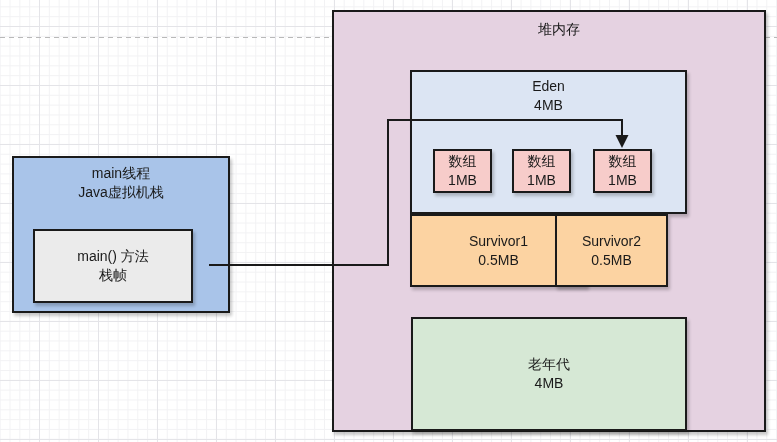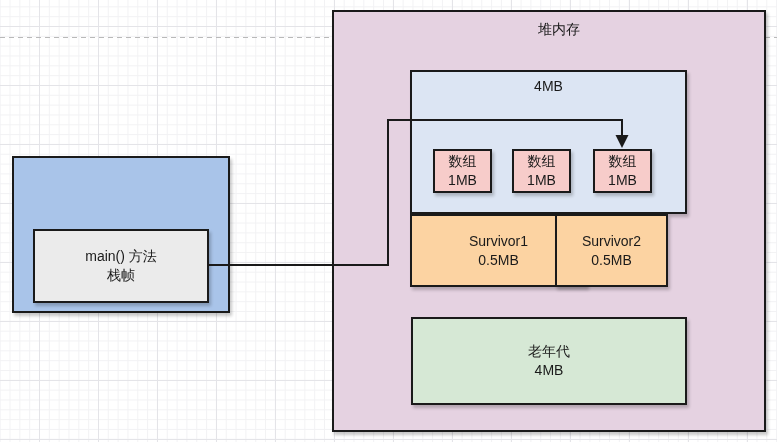--- a/index.html
+++ b/index.html
@@ -28,54 +28,59 @@
   }
   .box{
     position:absolute; box-sizing:border-box;
     border:2px solid var(--stroke);
     box-shadow:2px 3px 3px rgba(0,0,0,0.22);
     font-size:14px; line-height:19px; text-align:center;
   }
   .centered{display:flex; flex-direction:column; justify-content:center; align-items:center;}
   .main-thread{left:12px; top:156px; width:218px; height:157px; background:var(--main-thread-fill); z-index:1;}
   .main-thread-title{padding-top:6px;}
-  .stack-frame{left:19px; top:71px; width:176px; height:74px; background:var(--stack-frame-fill);}
+  .stack-frame{left:19px; top:71px; width:160px; height:74px; background:var(--stack-frame-fill);}
   .heap{left:332px; top:10px; width:434px; height:422px; background:var(--heap-fill); z-index:1;}
   .heap-title{padding-top:8px;padding-left:20px;}
   .eden{left:76px; top:58px; width:277px; height:144px; background:var(--eden-fill);}
   .eden-label{padding-top:5px;}
   .array{top:77px; width:59px; height:44px; background:var(--array-fill);}
   .array-1{left:21px;} .array-2{left:100px;} .array-3{left:181px;}
   .survivor{top:202px; height:73px; background:var(--survivor-fill);}
   .survivor-1{left:76px; width:177px;}
   .survivor-2{left:221px; width:113px;}
-  .old-gen{left:77px; top:305px; width:276px; height:88px; background:var(--old-gen-fill);}
+  .old-gen{left:77px; top:305px; width:276px; height:114px; background:var(--old-gen-fill);}
   .connector{position:absolute; left:0; top:0; width:777px; height:442px; z-index:3; pointer-events:none;}
   .connector polyline{fill:none; stroke:var(--stroke); stroke-width:2px;}
   .connector polygon{fill:var(--stroke); stroke:none;}
 </style>
 </head>
 <body>
 
 <div class="canvas">
 
   <div class="page-divider"></div>
 
   <div class="box main-thread">
+    <div class="main-thread-title">
+      <div>main线程</div>
+      <div>Java虚拟机栈</div>
+    </div>
     <div class="box stack-frame centered">
       <div>main() 方法</div>
       <div>栈帧</div>
     </div>
   </div>
 
   <div class="box heap">
     <div class="heap-title">堆内存</div>
 
     <div class="box eden">
       <div class="eden-label">
+        <div>Eden</div>
         <div>4MB</div>
       </div>
       <div class="box array array-1 centered">
         <div>数组</div>
         <div>1MB</div>
       </div>
       <div class="box array array-2 centered">
         <div>数组</div>
         <div>1MB</div>
       </div>

